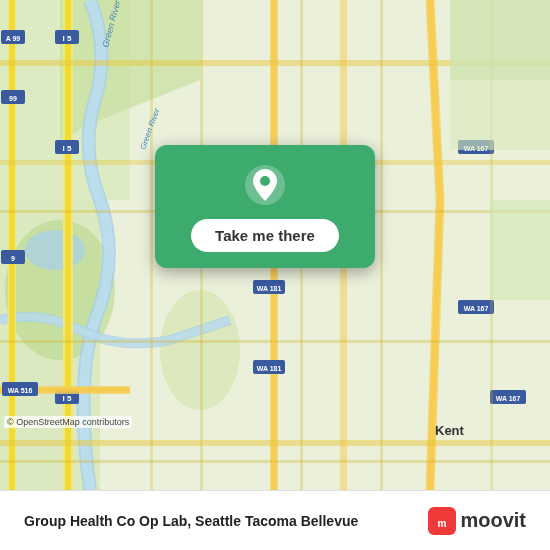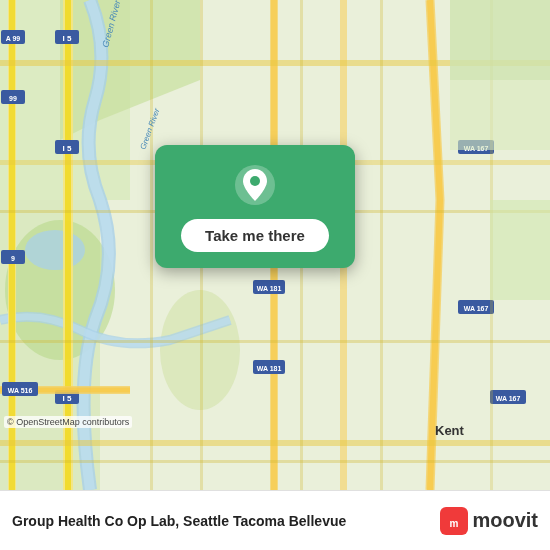--- a/index.html
+++ b/index.html
@@ -26,21 +26,21 @@
       top: 0; left: 0;
       width: 100%;
       height: 100%;
     }
 
     
     #popup-card {
       position: absolute;
       top: 145px;
       left: 155px;
-      width: 200px;
+      width: 220px;
       background: #3daa6e;
       border-radius: 12px;
       padding: 18px 16px 16px 16px;
       display: flex;
       flex-direction: column;
       align-items: center;
       box-shadow: 0 4px 16px rgba(0,0,0,0.35);
       z-index: 10;
     }
 
@@ -63,21 +63,21 @@
     }
 
     
     #bottom-bar {
       width: 550px;
       height: 60px;
       background: white;
       display: flex;
       align-items: center;
       justify-content: space-between;
-      padding: 0 12px;
+      padding: 0 24px;
       border-top: 1px solid #e0e0e0;
     }
 
     #bottom-bar .info-text {
       font-size: 13px;
       color: #222;
       flex: 1;
     }
 
     #bottom-bar .info-text .title {

